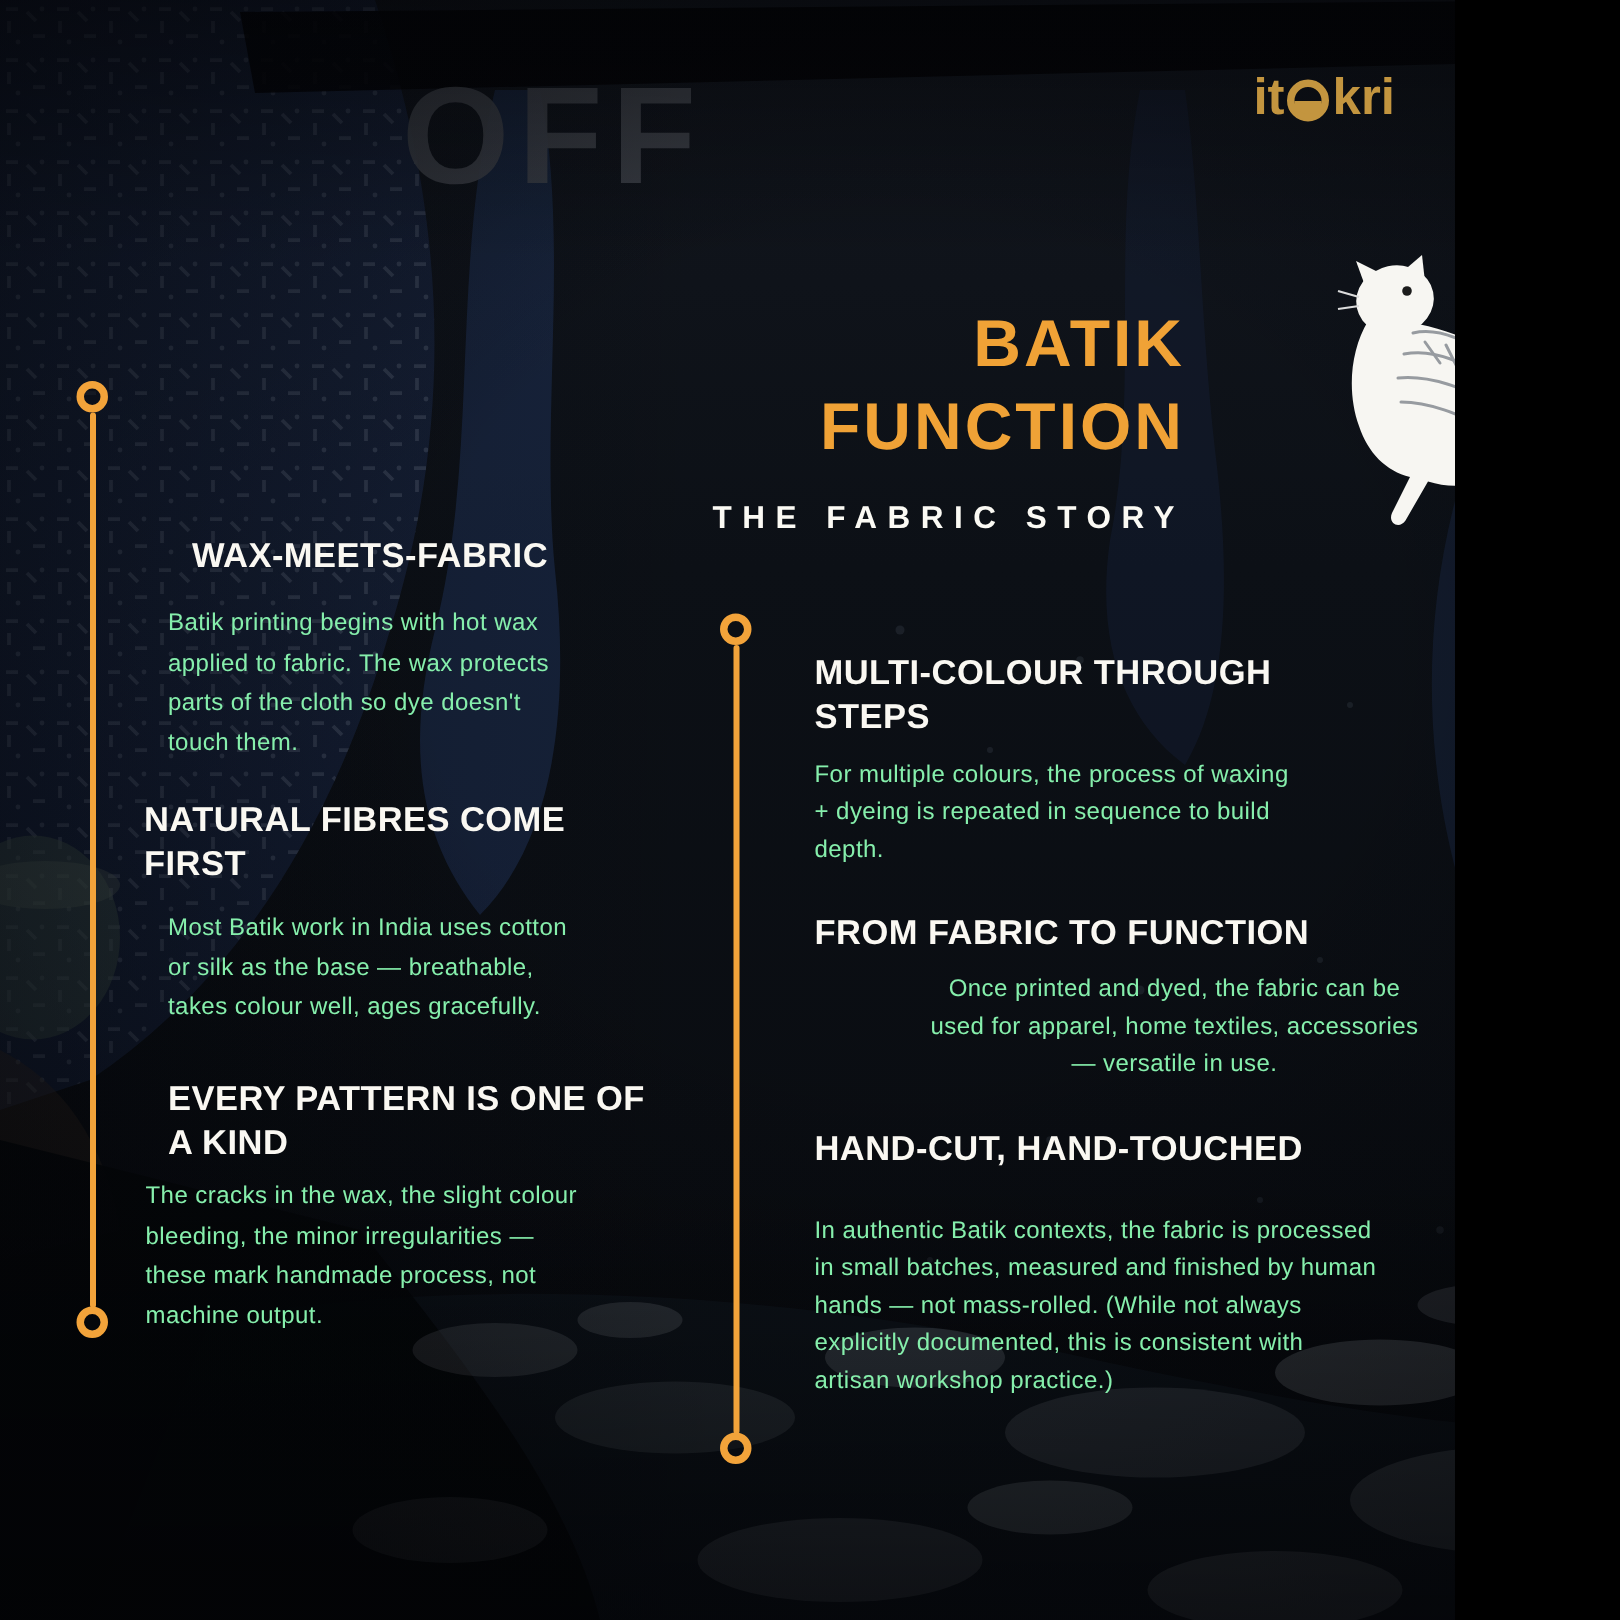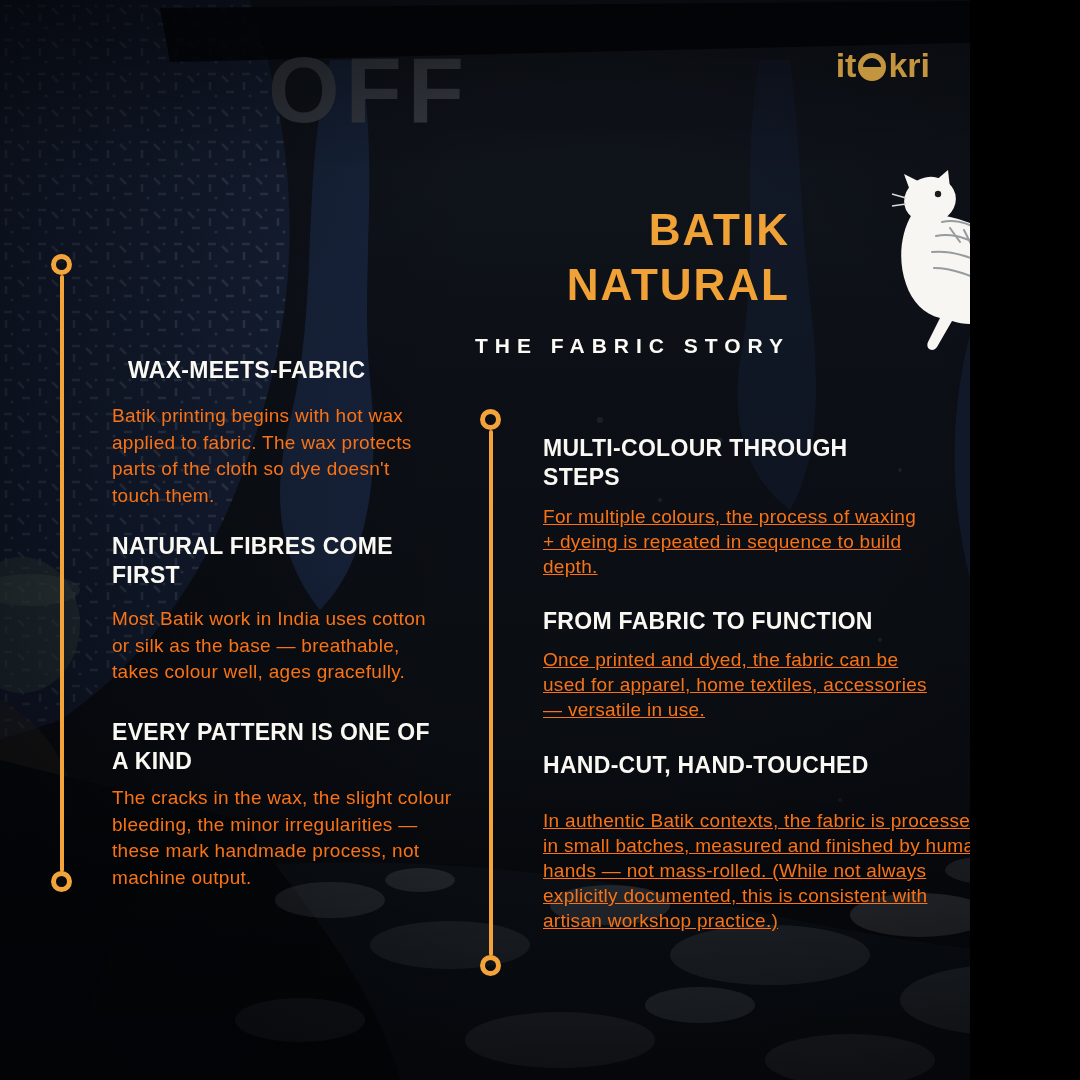--- a/index.html
+++ b/index.html
@@ -41,25 +41,25 @@
   .vdot{
     position:absolute;width:11px;height:11px;border:5px solid #F2A33A;border-radius:50%;
     background:rgba(10,13,18,0.4);z-index:2;
   }
   .sec{position:absolute;z-index:3;}
   .sec h2{
     margin:0;color:#FAF8F2;font-size:23px;font-weight:700;line-height:29px;
     letter-spacing:0.3px;white-space:pre-line;
   }
   .sec p{
-    margin:0;color:#f97316;font-size:19px;font-weight:400;letter-spacing:0.3px;
+    margin:0;color:#86efac;font-size:16px;font-weight:400;letter-spacing:0.3px;
     white-space:pre-line;
   }
   .col-left .sec p{line-height:26.5px;}
-  .col-right .sec p{line-height:25px;text-decoration:underline;}
+  .col-right .sec p{line-height:25px;}
 </style>
 </head>
 <body>
 
 <div class="canvas">
 
   <svg class="bg" width="1080" height="1080" viewBox="0 0 1080 1080" aria-hidden="true">
     <defs>
       <linearGradient id="base" x1="0" y1="0" x2="0" y2="1">
         <stop offset="0" stop-color="#12161e"></stop>
@@ -135,21 +135,21 @@
   <div class="vignette"></div>
 
   <div class="logo">
     <span>it</span>
       <span class="logo-o"></span>
       <span>kri</span>
   </div>
 
   <div class="title">
     <div>BATIK</div>
-    <div>NATURAL</div>
+    <div>FUNCTION</div>
   </div>
   <div class="subtitle">THE FABRIC STORY</div>
 
   <svg class="cat" width="152" height="196" viewBox="0 0 152 196" aria-hidden="true">
     <g fill="#f7f6f2">
       <polygon points="22,26 14,4 34,14"></polygon>
       <polygon points="44,12 58,0 60,18"></polygon>
       <ellipse cx="40" cy="30" rx="26" ry="23" transform="rotate(-12 40 30)"></ellipse>
       <path d="M22,44 C10,64 8,92 16,114 C22,132 34,144 50,148 L38,172 C35,179 43,183 47,177 L62,151 C84,158 108,152 120,136 C134,118 132,92 118,76 C102,58 56,40 22,44 Z"></path>
       <path d="M100,146 C106,160 110,172 108,186 C107,193 114,195 117,189 C121,175 119,158 113,143 Z"></path>
@@ -183,35 +183,35 @@
     <section class="sec" style="left:128px;top:356px;width:400px;">
       <h2>WAX-MEETS-FABRIC</h2>
     </section>
     <section class="sec" style="left:112px;top:403px;width:400px;">
       <p>Batik printing begins with hot wax
 applied to fabric. The wax protects
 parts of the cloth so dye doesn't
 touch them.</p>
     </section>
 
-    <section class="sec" style="left:112px;top:532px;width:400px;">
+    <section class="sec" style="left:96px;top:532px;width:400px;">
       <h2>NATURAL FIBRES COME
 FIRST</h2>
     </section>
     <section class="sec" style="left:112px;top:606px;width:400px;">
       <p>Most Batik work in India uses cotton
 or silk as the base — breathable,
 takes colour well, ages gracefully.</p>
     </section>
 
     <section class="sec" style="left:112px;top:718px;width:400px;">
       <h2>EVERY PATTERN IS ONE OF
 A KIND</h2>
     </section>
-    <section class="sec" style="left:112px;top:785px;width:400px;">
+    <section class="sec" style="left:97px;top:785px;width:400px;">
       <p>The cracks in the wax, the slight colour
 bleeding, the minor irregularities —
 these mark handmade process, not
 machine output.</p>
     </section>
   </div>
 
   <div class="col-right">
     <section class="sec" style="left:543px;top:434px;width:480px;">
       <h2>MULTI-COLOUR THROUGH
@@ -219,21 +219,21 @@
     </section>
     <section class="sec" style="left:543px;top:504px;width:480px;">
       <p>For multiple colours, the process of waxing
 + dyeing is repeated in sequence to build
 depth.</p>
     </section>
 
     <section class="sec" style="left:543px;top:607px;width:480px;">
       <h2>FROM FABRIC TO FUNCTION</h2>
     </section>
-    <section class="sec" style="left:543px;top:647px;width:480px;">
+    <section class="sec" style="left:543px;top:647px;width:480px;text-align:center;">
       <p>Once printed and dyed, the fabric can be
 used for apparel, home textiles, accessories
 — versatile in use.</p>
     </section>
 
     <section class="sec" style="left:543px;top:751px;width:480px;">
       <h2>HAND-CUT, HAND-TOUCHED</h2>
     </section>
     <section class="sec" style="left:543px;top:808px;width:480px;">
       <p>In authentic Batik contexts, the fabric is processed

